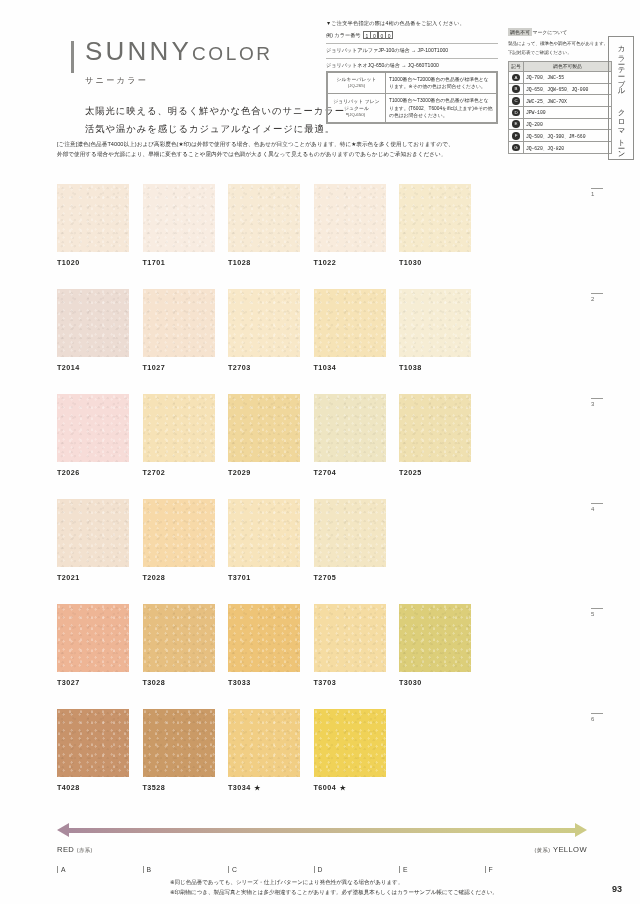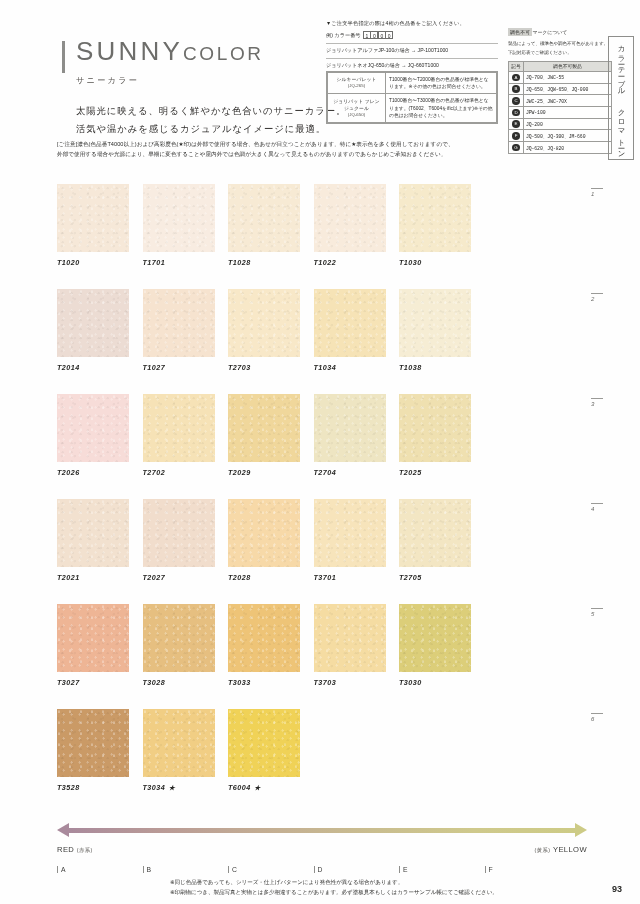--- a/index.html
+++ b/index.html
@@ -12,21 +12,21 @@
   }
   #page {
     position: relative;
     width: 640px; height: 904px;
     background: #fefefe;
   }
 
   
   .header { position: absolute; left: 0; top: 0; width: 640px; height: 132px; }
 
-  .title-block { position: absolute; left: 62px; top: 38px; width: 262px; }
+  .title-block { position: absolute; left: 71px; top: 38px; width: 262px; }
   .title-rule {
     position: absolute; left: 0; top: 3px; width: 3px; height: 32px;
     background: #8d8d8a;
   }
   .title-main {
     font-size: 26px; letter-spacing: 3.2px; font-weight: 400;
     color: #6d6d6a; line-height: 1; padding-left: 14px; white-space: nowrap;
   }
   .title-main .sub-word { font-size: 19px; letter-spacing: 2.6px; }
   .title-kana {
@@ -102,21 +102,21 @@
 
   
   .caution {
     position: absolute; left: 57px; top: 140px; width: 530px;
   }
   .caution p {
     font-size: 5.6px; line-height: 1.72; letter-spacing: .05px; color: #2a2a28;
   }
 
   
-  .grid { position: absolute; left: 57px; top: 184px; width: 530px; font-style: italic; }
+  .grid { position: absolute; left: 57px; top: 184px; width: 530px; }
   .srow { position: relative; height: 105px; }
   .srow-inner { display: flex; gap: 13.5px; }
   .cell { width: 72px; }
   .swatch {
     width: 72px; height: 68px;
     background-image:
       radial-gradient(circle at 18% 24%, rgba(255,255,255,.30) 0 1.1px, transparent 1.4px),
       radial-gradient(circle at 62% 47%, rgba(0,0,0,.045) 0 1px, transparent 1.3px),
       radial-gradient(circle at 37% 78%, rgba(0,0,0,.035) 0 1.2px, transparent 1.5px),
       radial-gradient(circle at 83% 68%, rgba(255,255,255,.26) 0 1px, transparent 1.3px),
@@ -358,24 +358,20 @@
         </div>
         <div class="row-num"><span class="tick"></span><span>3</span></div>
       </div>
       <div class="srow">
         <div class="srow-inner">
           <div class="cell">
             <div class="swatch" style="background-color: rgb(242, 225, 207);"></div>
             <div class="slabel">T2021</div>
           </div>
           <div class="cell">
-            <div class="swatch" style="background-color: rgb(241, 221, 204);"></div>
-            <div class="slabel">T2027</div>
-          </div>
-          <div class="cell">
             <div class="swatch" style="background-color: rgb(247, 217, 168);"></div>
             <div class="slabel">T2028</div>
           </div>
           <div class="cell">
             <div class="swatch" style="background-color: rgb(247, 228, 187);"></div>
             <div class="slabel">T3701</div>
           </div>
           <div class="cell">
             <div class="swatch" style="background-color: rgb(243, 230, 195);"></div>
             <div class="slabel">T2705</div>
@@ -403,20 +399,24 @@
           </div>
           <div class="cell">
             <div class="swatch" style="background-color: rgb(220, 206, 121);"></div>
             <div class="slabel">T3030</div>
           </div>
         </div>
         <div class="row-num"><span class="tick"></span><span>5</span></div>
       </div>
       <div class="srow">
         <div class="srow-inner">
+          <div class="cell">
+            <div class="swatch" style="background-color: rgb(200, 147, 106);"></div>
+            <div class="slabel">T4028</div>
+          </div>
           <div class="cell">
             <div class="swatch" style="background-color: rgb(202, 154, 102);"></div>
             <div class="slabel">T3528</div>
           </div>
           <div class="cell">
             <div class="swatch" style="background-color: rgb(241, 206, 132);"></div>
             <div class="slabel">T3034<span class="star">★</span></div>
           </div>
           <div class="cell">
             <div class="swatch" style="background-color: rgb(240, 210, 87);"></div>

